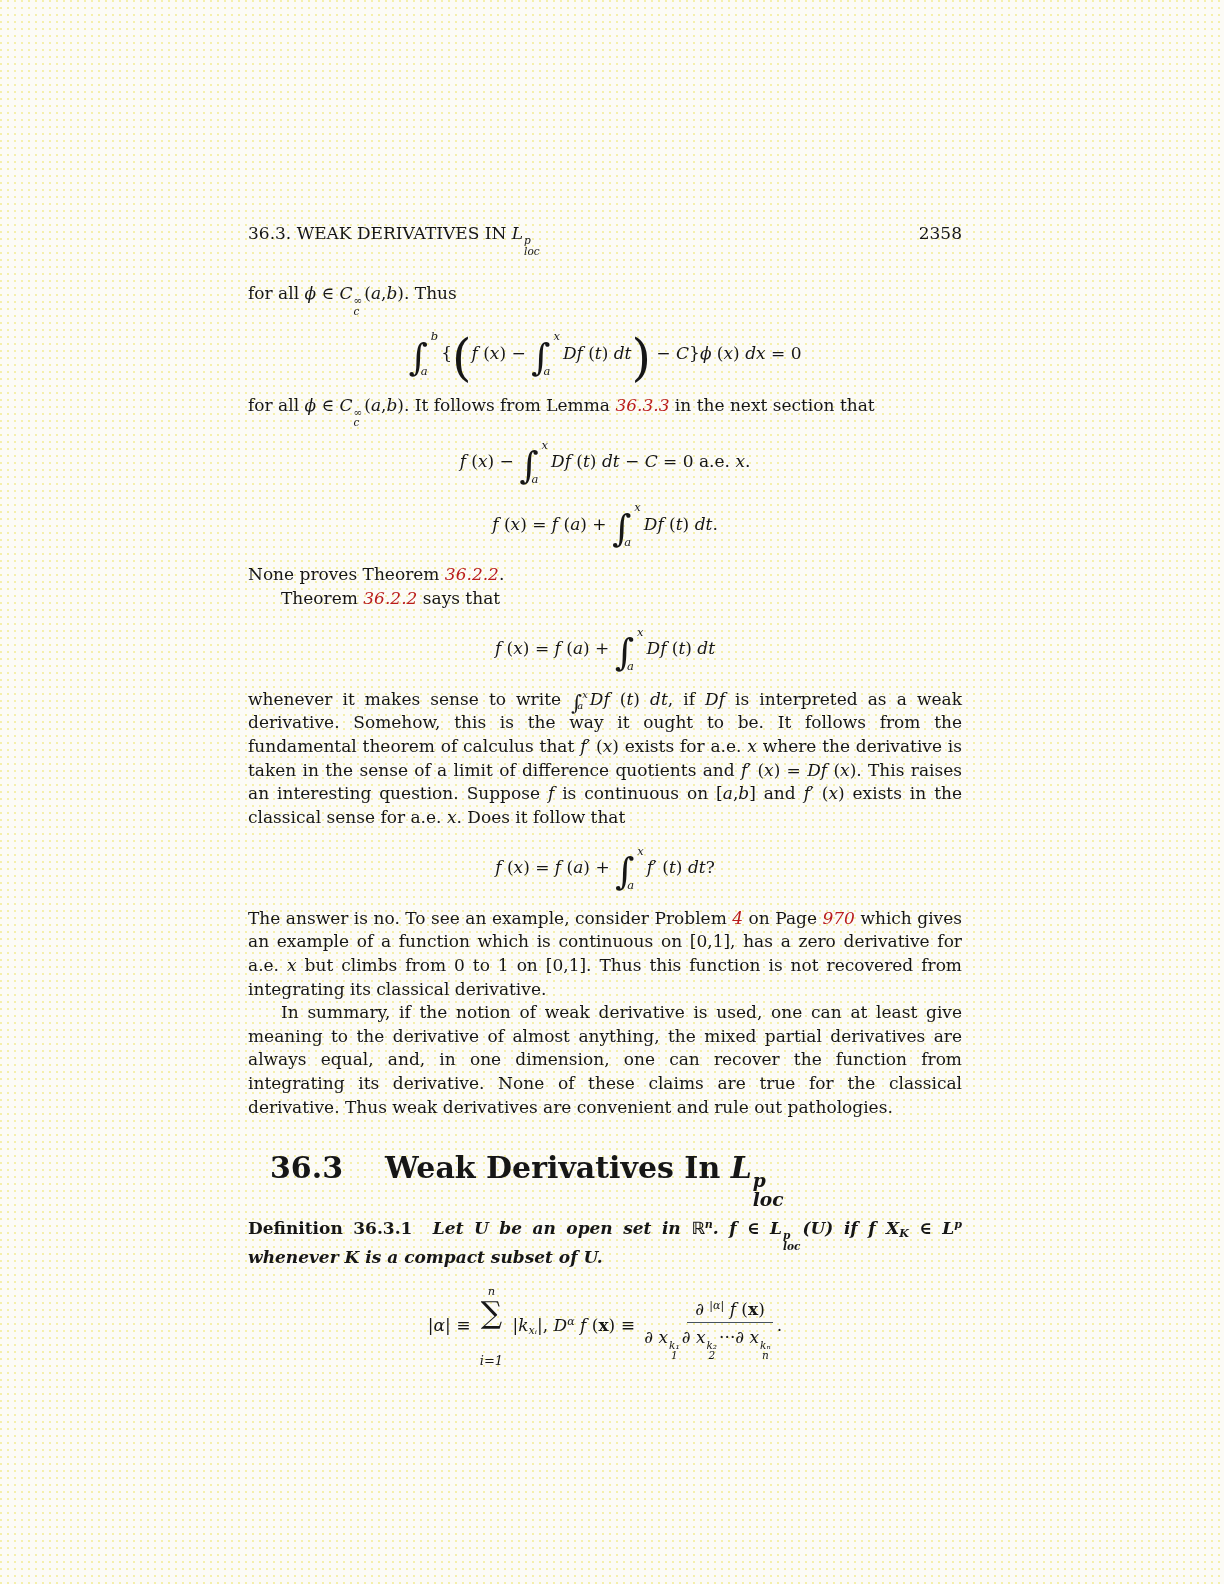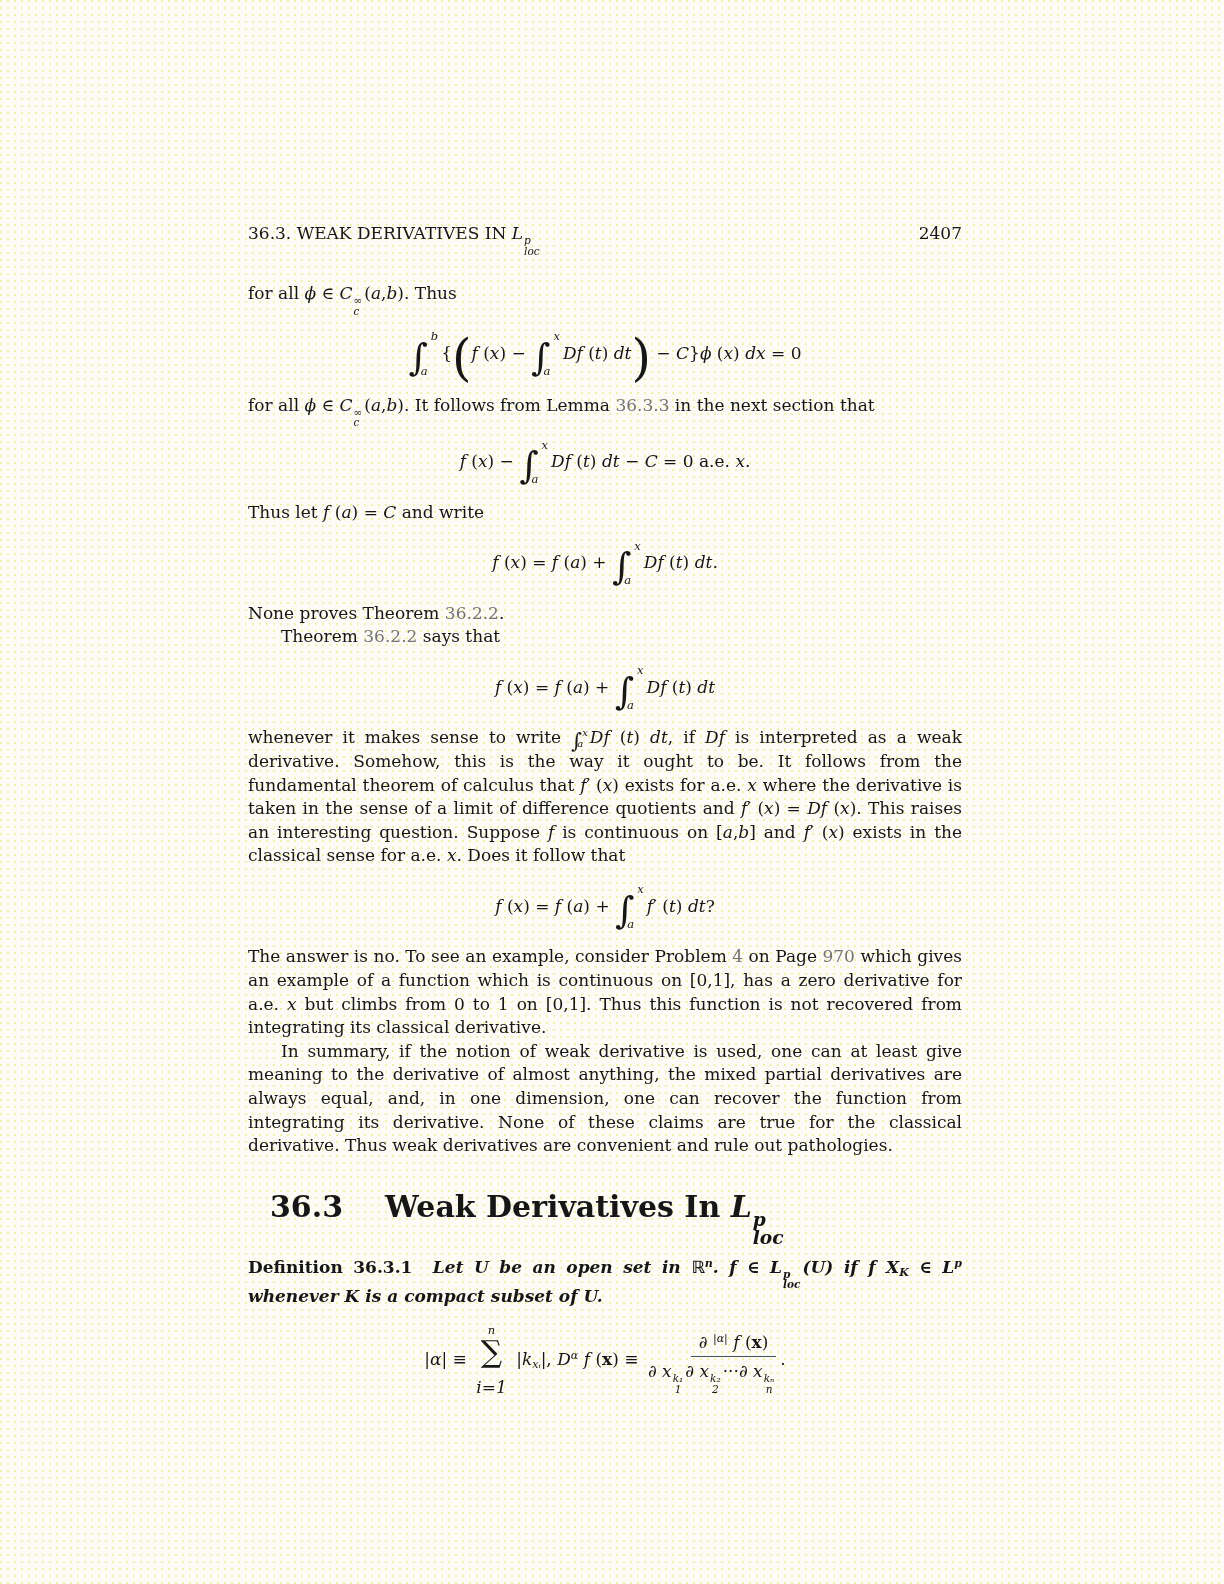--- a/index.html
+++ b/index.html
@@ -17,21 +17,21 @@
     padding: 222px 262px 0 248px;
     font-size: 17px; line-height: 23.6px;
   }
   .running-head { display: flex; justify-content: space-between; align-items: flex-start; margin-bottom: 31px; }
   .rh-title, .rh-page { white-space: nowrap; }
   .para { margin: 0; text-align: justify; }
   .indent { text-indent: 33px; }
   .i { font-style: italic; }
   .b { font-weight: bold; font-style: normal; }
   .up { font-style: normal; }
-  .link { color: #737373; cursor: pointer; }
+  .link { color: #b91c1c; cursor: pointer; font-style: italic; }
   .supi { font-size: 0.65em; vertical-align: 0.55em; font-style: italic; line-height: 0; }
   .subi { font-size: 0.65em; vertical-align: -0.25em; font-style: italic; line-height: 0; }
   
   .ss.ssm {
     display: inline-flex; flex-direction: column; justify-content: space-between;
     height: 1.55em; font-size: 0.62em; vertical-align: -0.48em;
     font-style: italic; line-height: 1; margin-left: 1px; margin-right: 2px;
   }
   
   .int { font-size: 37px; line-height: 0; vertical-align: -0.30em; }
@@ -50,42 +50,42 @@
     vertical-align: middle; margin-right: 2px;
   }
   .ss.ilim .ss-sub { margin-left: -5px; }
   .paren { font-size: 50px; line-height: 0; vertical-align: -0.31em; font-weight: 300; }
   .eq { margin: 15px 0; text-align: center; line-height: 46px; }
   .eq-tall { line-height: 58px; margin: 12px 0; }
   .eq-frac { line-height: normal; margin: 16px 0 0; }
   .bigop { display: inline-flex; flex-direction: column; align-items: center; vertical-align: middle; margin: 0 4px; line-height: 1; }
   .op-top { font-size: 11.5px; font-style: italic; padding-bottom: 1px; }
   .op-sym { font-size: 30px; line-height: 30px; }
-  .op-bot { font-size: 17px; font-style: italic; padding-top: 12px; }
+  .op-bot { font-size: 13px; font-style: italic; padding-top: 2px; margin-top: 24px; }
   .frac { display: inline-flex; flex-direction: column; align-items: flex-end; vertical-align: middle; margin: 0 4px; line-height: 1.35; }
   .frac .num { display: block; padding: 0 8px 2px; border-bottom: 1.3px solid #44505e; }
   .frac .den { display: block; padding-top: 3px; }
   .section-heading { margin: 30px 0 16px 22px; font-size: 30px; line-height: 1.25; font-weight: bold; }
   .shnum { margin-right: 42px; }
   .def { margin: 15px 0 0; text-align: justify; font-weight: bold; }
   .def-label { margin-right: 10px; font-style: normal; }
   .def-body { font-style: italic; }
   .scrX { font-style: italic; }
 </style>
 </head>
 <body>
 
 <div class="page">
 
   <div class="running-head">
     <span class="rh-title"><span>36.3.  WEAK DERIVATIVES IN </span><span class="i">L</span><span class="ss ssm">
           <span class="ss-sup">p</span>
           <span class="ss-sub">loc</span>
         </span></span>
-    <span class="rh-page">2407</span>
+    <span class="rh-page">2358</span>
   </div>
 
   <p class="para"><span>for all </span><span class="i">ϕ</span><span> ∈ </span><span class="i">C</span><span class="ss ssm">
         <span class="ss-sup">∞</span>
         <span class="ss-sub">c</span>
       </span><span>(</span><span class="i">a</span><span>,</span><span class="i">b</span><span>)</span><span>. Thus</span></p>
 
   <div class="eq eq-tall"><span class="int">∫</span><span class="ss lim">
         <span class="ss-sup">b</span>
         <span class="ss-sub">a</span>
@@ -97,21 +97,20 @@
   <p class="para"><span>for all </span><span class="i">ϕ</span><span> ∈ </span><span class="i">C</span><span class="ss ssm">
         <span class="ss-sup">∞</span>
         <span class="ss-sub">c</span>
       </span><span>(</span><span class="i">a</span><span>,</span><span class="i">b</span><span>). It follows from Lemma </span><span class="link">36.3.3</span><span> in the next section that</span></p>
 
   <div class="eq"><span class="i">f</span><span> (</span><span class="i">x</span><span>) − </span><span class="int">∫</span><span class="ss lim">
         <span class="ss-sup">x</span>
         <span class="ss-sub">a</span>
       </span><span class="i">Df</span><span> (</span><span class="i">t</span><span>) </span><span class="i">dt</span><span> − </span><span class="i">C</span><span> = 0 a.e. </span><span class="i">x</span><span>.</span></div>
 
-  <p class="para"><span>Thus let </span><span class="i">f</span><span> (</span><span class="i">a</span><span>) = </span><span class="i">C</span><span> and write</span></p>
 
   <div class="eq"><span class="i">f</span><span> (</span><span class="i">x</span><span>) = </span><span class="i">f</span><span> (</span><span class="i">a</span><span>) + </span><span class="int">∫</span><span class="ss lim">
         <span class="ss-sup">x</span>
         <span class="ss-sub">a</span>
       </span><span class="i">Df</span><span> (</span><span class="i">t</span><span>) </span><span class="i">dt</span><span>.</span></div>
 
   <p class="para"><span>None proves Theorem </span><span class="link">36.2.2</span><span>.</span></p>
   <p class="para indent"><span>Theorem </span><span class="link">36.2.2</span><span> says that</span></p>
 
   <div class="eq"><span class="i">f</span><span> (</span><span class="i">x</span><span>) = </span><span class="i">f</span><span> (</span><span class="i">a</span><span>) + </span><span class="int">∫</span><span class="ss lim">

